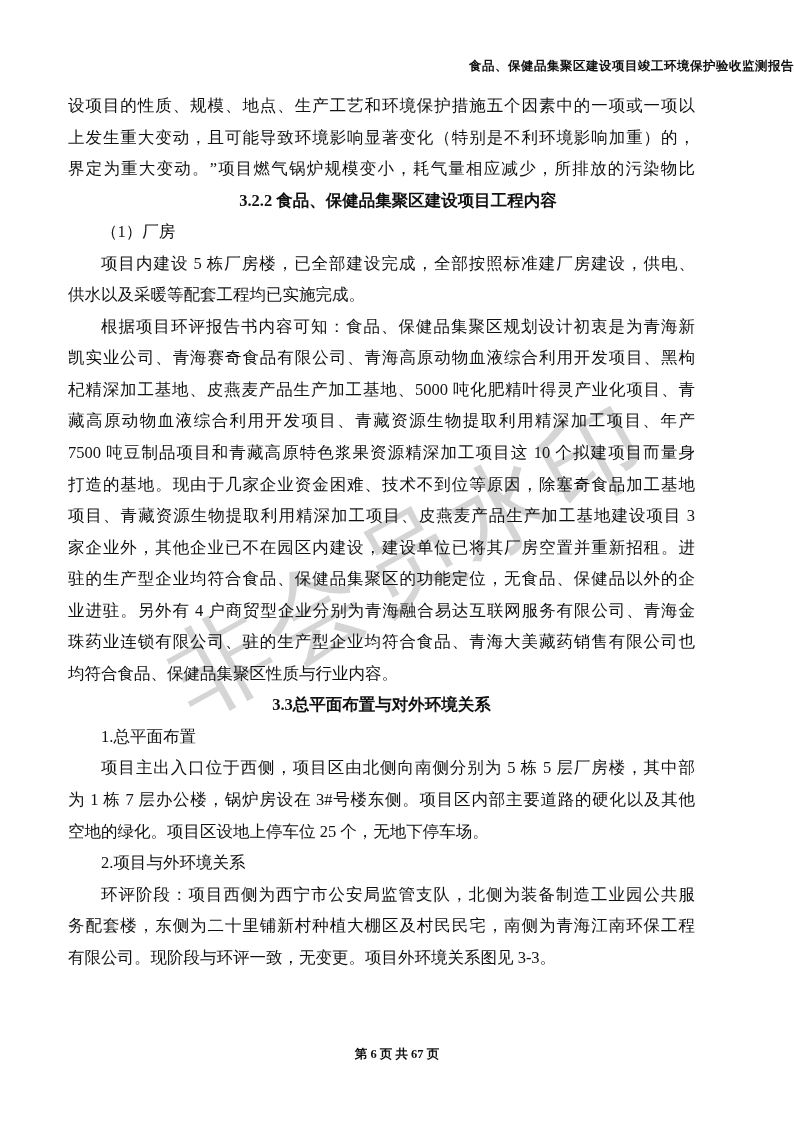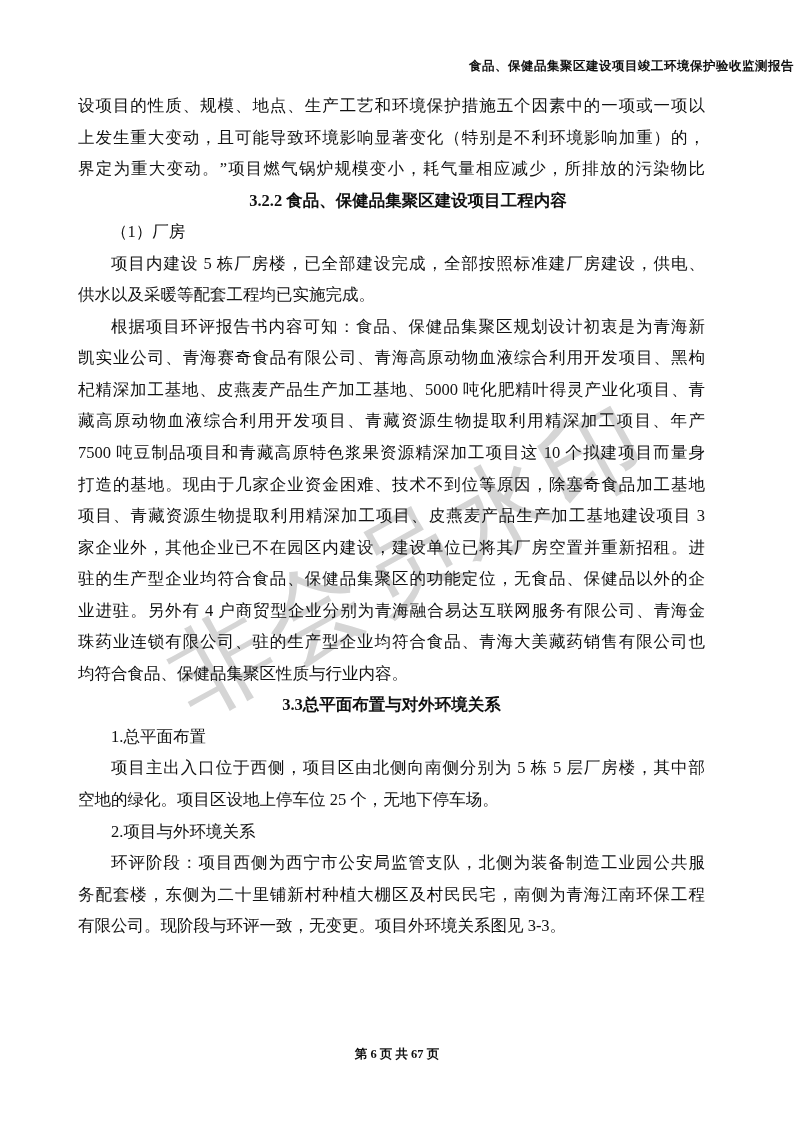--- a/index.html
+++ b/index.html
@@ -32,21 +32,21 @@
     right: 0;
     text-align: right;
     font-size: 12.5px;
     font-weight: bold;
     letter-spacing: 0.5px;
     z-index: 1;
   }
   .content {
     position: absolute;
     top: 90px;
-    left: 78px;
+    left: 68px;
     width: 627px;
     z-index: 1;
   }
   .tline {
     height: 31.55px;
     line-height: 31.55px;
     font-size: 16.5px;
     overflow: hidden;
     white-space: normal;
   }
@@ -86,20 +86,21 @@
       <div class="tline j">打造的基地。现由于几家企业资金困难、技术不到位等原因，除塞奇食品加工基地</div>
       <div class="tline j">项目、青藏资源生物提取利用精深加工项目、皮燕麦产品生产加工基地建设项目 3</div>
       <div class="tline j">家企业外，其他企业已不在园区内建设，建设单位已将其厂房空置并重新招租。进</div>
       <div class="tline j">驻的生产型企业均符合食品、保健品集聚区的功能定位，无食品、保健品以外的企</div>
       <div class="tline j">业进驻。另外有 4 户商贸型企业分别为青海融合易达互联网服务有限公司、青海金</div>
       <div class="tline j">珠药业连锁有限公司、驻的生产型企业均符合食品、青海大美藏药销售有限公司也</div>
       <div class="tline">均符合食品、保健品集聚区性质与行业内容。</div>
       <div class="tline b">3.3总平面布置与对外环境关系</div>
       <div class="tline ind">1.总平面布置</div>
       <div class="tline j ind">项目主出入口位于西侧，项目区由北侧向南侧分别为 5 栋 5 层厂房楼，其中部</div>
+      <div class="tline j">为 1 栋 7 层办公楼，锅炉房设在 3#号楼东侧。项目区内部主要道路的硬化以及其他</div>
       <div class="tline">空地的绿化。项目区设地上停车位 25 个，无地下停车场。</div>
       <div class="tline ind">2.项目与外环境关系</div>
       <div class="tline j ind">环评阶段：项目西侧为西宁市公安局监管支队，北侧为装备制造工业园公共服</div>
       <div class="tline j">务配套楼，东侧为二十里铺新村种植大棚区及村民民宅，南侧为青海江南环保工程</div>
       <div class="tline">有限公司。现阶段与环评一致，无变更。项目外环境关系图见 3-3。</div>
     </div>
   <div class="page-footer">
     <span>第 6 页 共 67 页</span>
   </div>
 </div>

